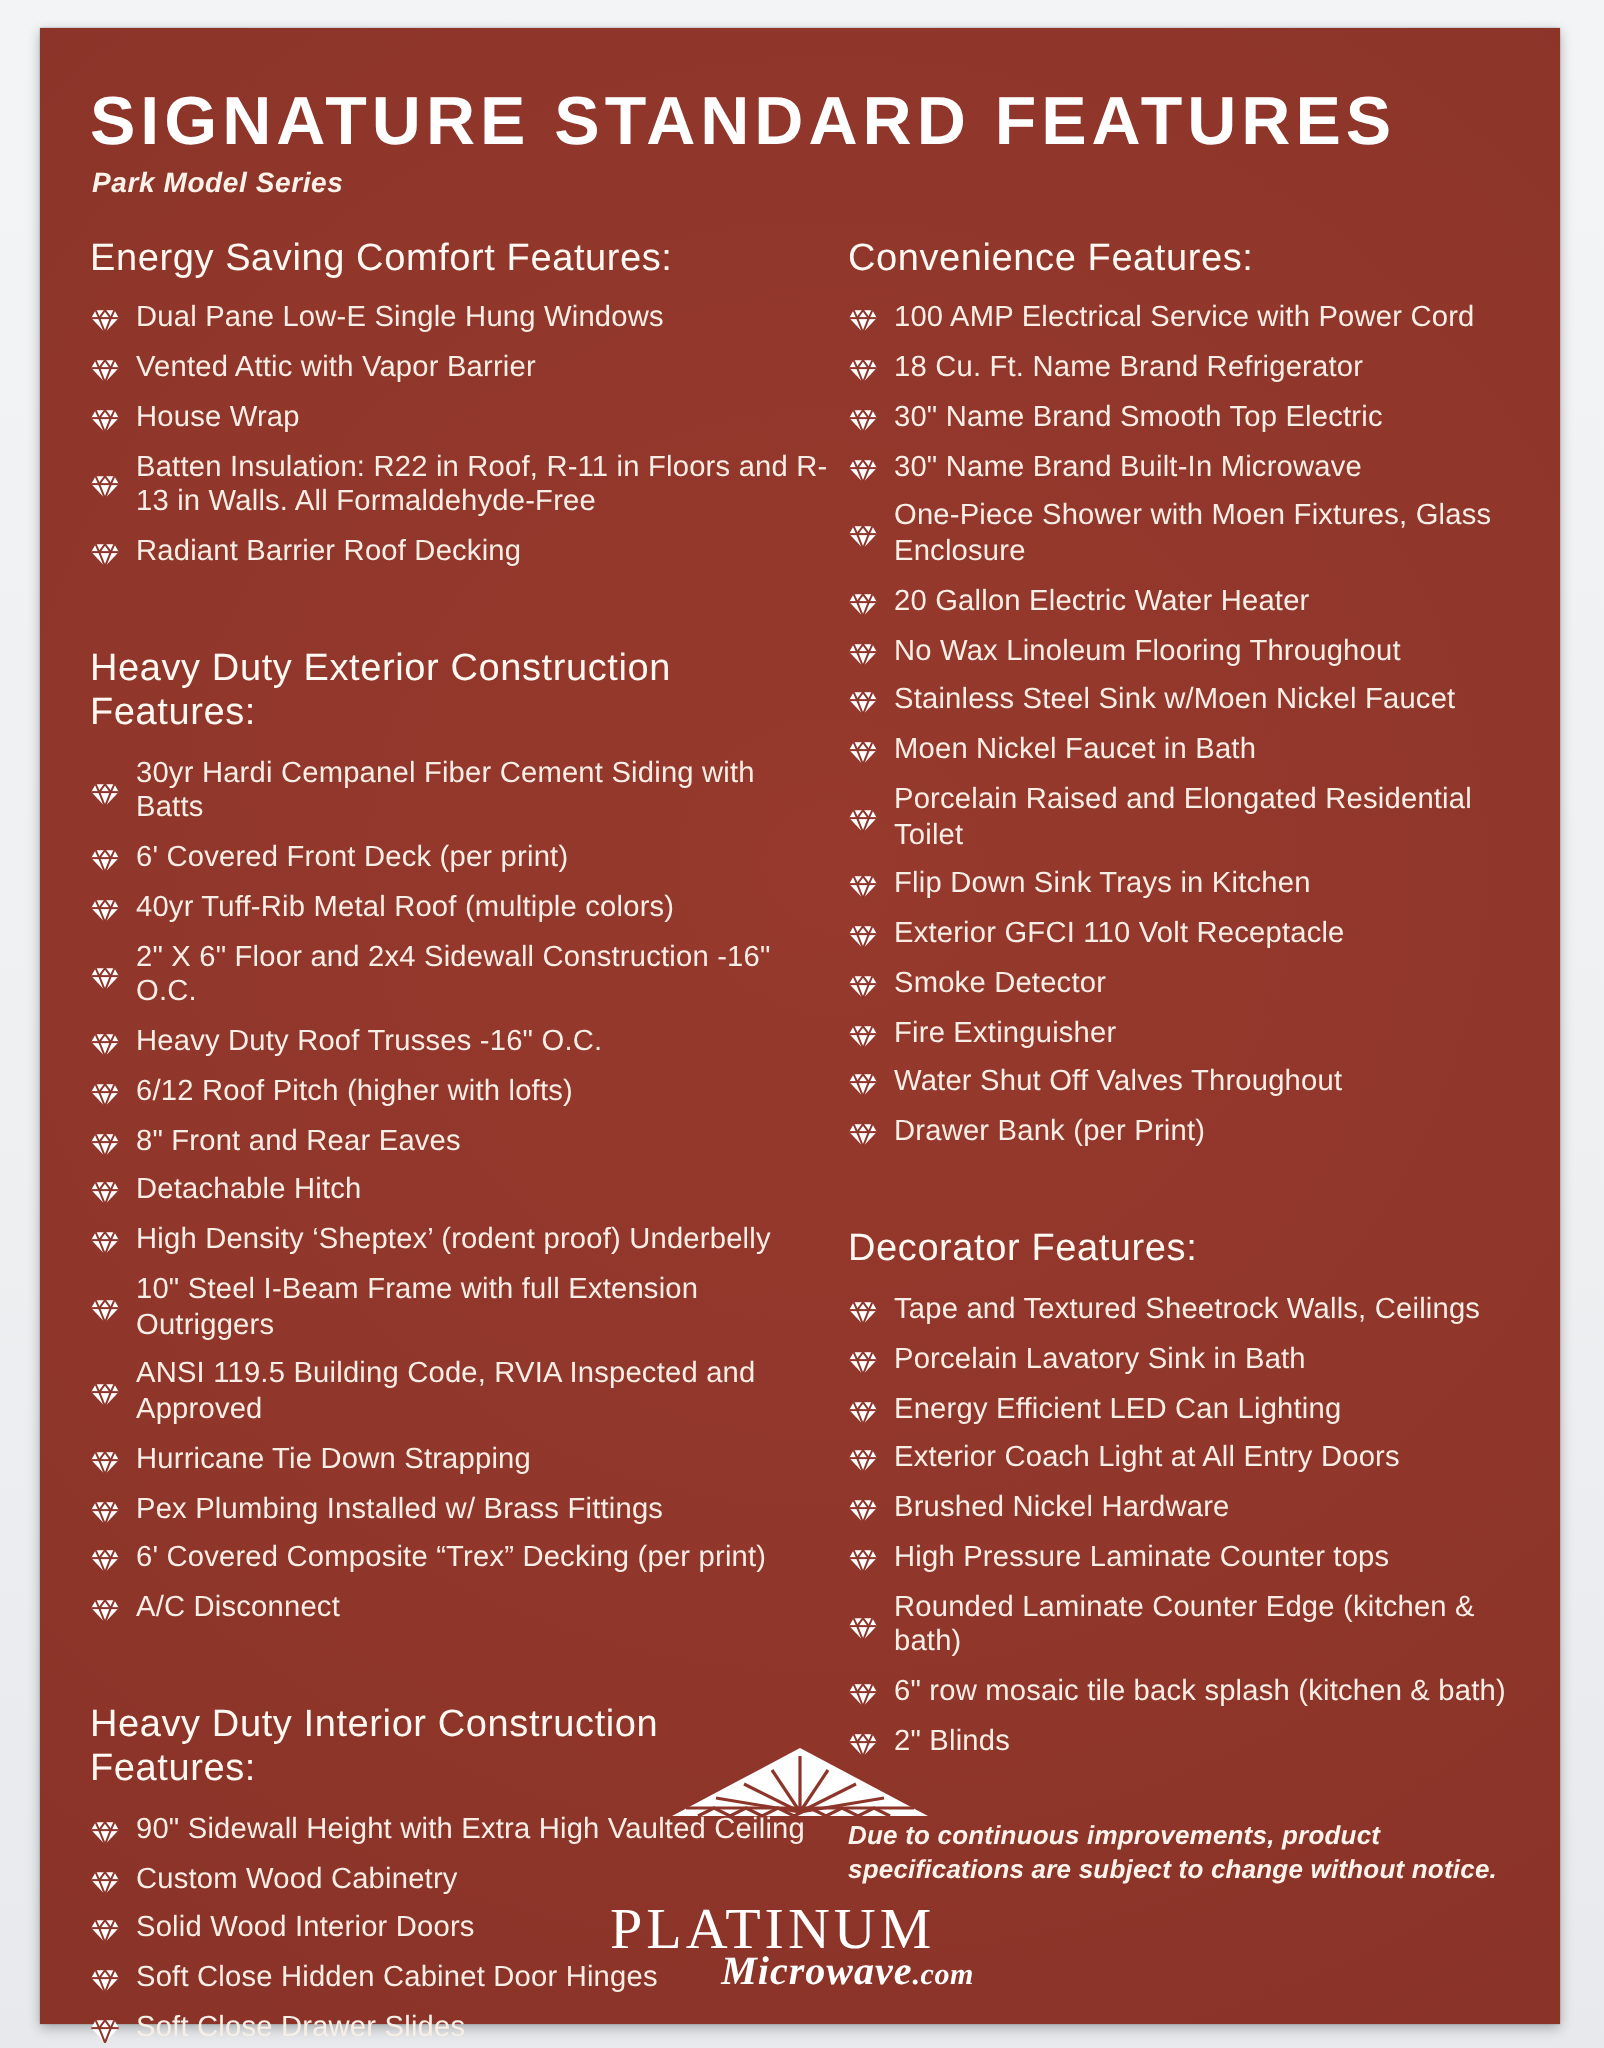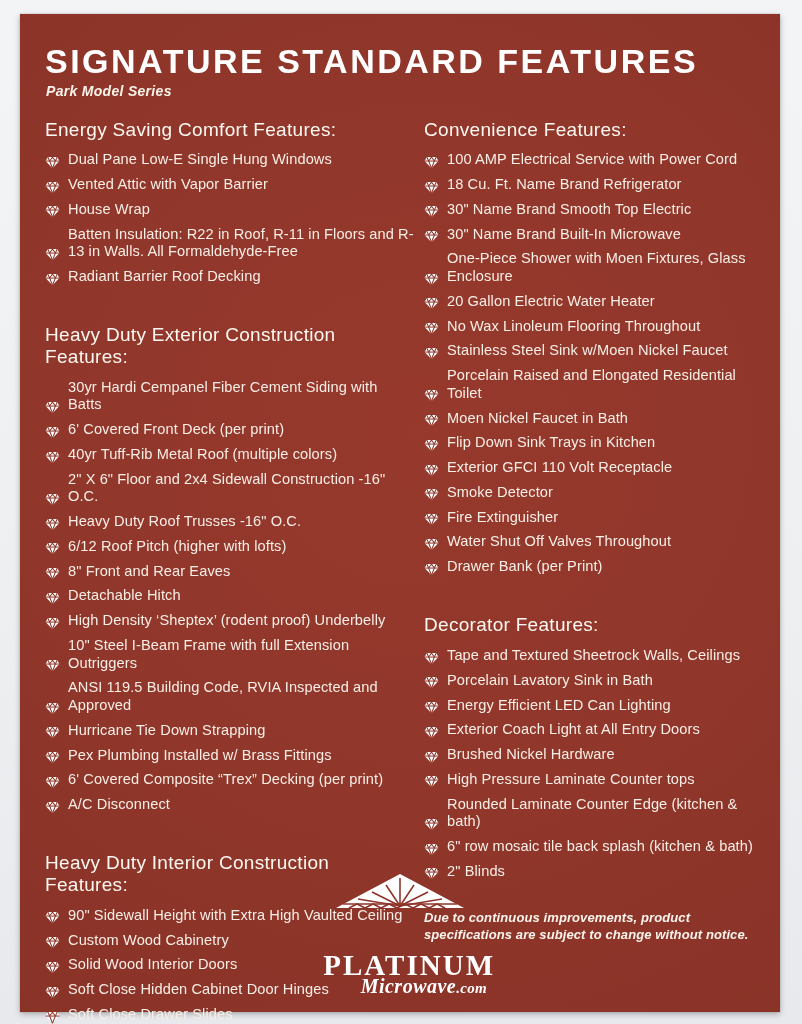--- a/index.html
+++ b/index.html
@@ -30,39 +30,39 @@
   .col{box-sizing:border-box;}
   .col-left{flex:0 0 379px;width:379px;padding-right:10px;}
   .col-right{flex:1;}
   .section-heading{
     font-size:19px;font-weight:400;color:#fdf8f1;
     margin:35px 0 7px 0;letter-spacing:.3px;
   }
   .section:first-child .section-heading{margin-top:14px;}
   .feature-list{list-style:none;margin:0;padding:0;}
   .feature-item{
-    display:flex;align-items:flex-end;
+    display:flex;align-items:center;
     font-size:14.6px;line-height:17.6px;color:#f7eee6;
     padding:3.6px 0;letter-spacing:.1px;
   }
   .bullet{flex:0 0 15px;margin-right:8px;margin-top:1.5px;}
   .note{
     margin-top:26px;width:338px;
     font-size:13px;font-weight:bold;font-style:italic;
     line-height:16.8px;color:#fbf4ec;letter-spacing:.1px;
   }
   .logo{
     position:absolute;left:50%;bottom:14px;transform:translateX(-50%);
     width:190px;text-align:center;
   }
   .logo-truss{display:block;margin:0 auto -7px auto;}
   .logo-brand{
-    font-family:"Liberation Serif", serif;font-weight:bold;
+    font-family:"Liberation Serif", serif;font-weight:normal;
     font-size:29px;letter-spacing:2px;color:#ffffff;line-height:1.05;
-    text-align:right;
+    text-align:left;
     margin-top:48px;
   }
   .logo-script{
     font-family:"Liberation Serif", serif;font-style:italic;font-weight:bold;
     font-size:20px;color:#ffffff;text-align:right;margin:-5px 8px 0 0;
     letter-spacing:.5px;
   }
   .logo-tld{font-size:15px;letter-spacing:.3px;}
 </style>
 </head>
@@ -545,34 +545,34 @@
   <li class="feature-item">
     <svg class="bullet" width="15" height="13" viewBox="0 0 20 18">
       <path d="M3.5 1.5 L16.5 1.5 L19.5 7 L10 17 L0.5 7 Z" fill="#ffffff"></path>
       <g stroke="#8e352a" stroke-width="1.4" fill="none">
         <path d="M0.5 7 L19.5 7"></path>
         <path d="M3.5 1.5 L6 7 L10 17"></path>
         <path d="M16.5 1.5 L14 7 L10 17"></path>
         <path d="M6 7 L10 1.5 L14 7"></path>
       </g>
     </svg>
+    <span>Moen Nickel Faucet in Bath</span>
+  </li>
+
+  <li class="feature-item">
+    <svg class="bullet" width="15" height="13" viewBox="0 0 20 18">
+      <path d="M3.5 1.5 L16.5 1.5 L19.5 7 L10 17 L0.5 7 Z" fill="#ffffff"></path>
+      <g stroke="#8e352a" stroke-width="1.4" fill="none">
+        <path d="M0.5 7 L19.5 7"></path>
+        <path d="M3.5 1.5 L6 7 L10 17"></path>
+        <path d="M16.5 1.5 L14 7 L10 17"></path>
+        <path d="M6 7 L10 1.5 L14 7"></path>
+      </g>
+    </svg>
     <span>Porcelain Raised and Elongated Residential Toilet</span>
-  </li>
-
-  <li class="feature-item">
-    <svg class="bullet" width="15" height="13" viewBox="0 0 20 18">
-      <path d="M3.5 1.5 L16.5 1.5 L19.5 7 L10 17 L0.5 7 Z" fill="#ffffff"></path>
-      <g stroke="#8e352a" stroke-width="1.4" fill="none">
-        <path d="M0.5 7 L19.5 7"></path>
-        <path d="M3.5 1.5 L6 7 L10 17"></path>
-        <path d="M16.5 1.5 L14 7 L10 17"></path>
-        <path d="M6 7 L10 1.5 L14 7"></path>
-      </g>
-    </svg>
-    <span>Moen Nickel Faucet in Bath</span>
   </li>
 
   <li class="feature-item">
     <svg class="bullet" width="15" height="13" viewBox="0 0 20 18">
       <path d="M3.5 1.5 L16.5 1.5 L19.5 7 L10 17 L0.5 7 Z" fill="#ffffff"></path>
       <g stroke="#8e352a" stroke-width="1.4" fill="none">
         <path d="M0.5 7 L19.5 7"></path>
         <path d="M3.5 1.5 L6 7 L10 17"></path>
         <path d="M16.5 1.5 L14 7 L10 17"></path>
         <path d="M6 7 L10 1.5 L14 7"></path>

